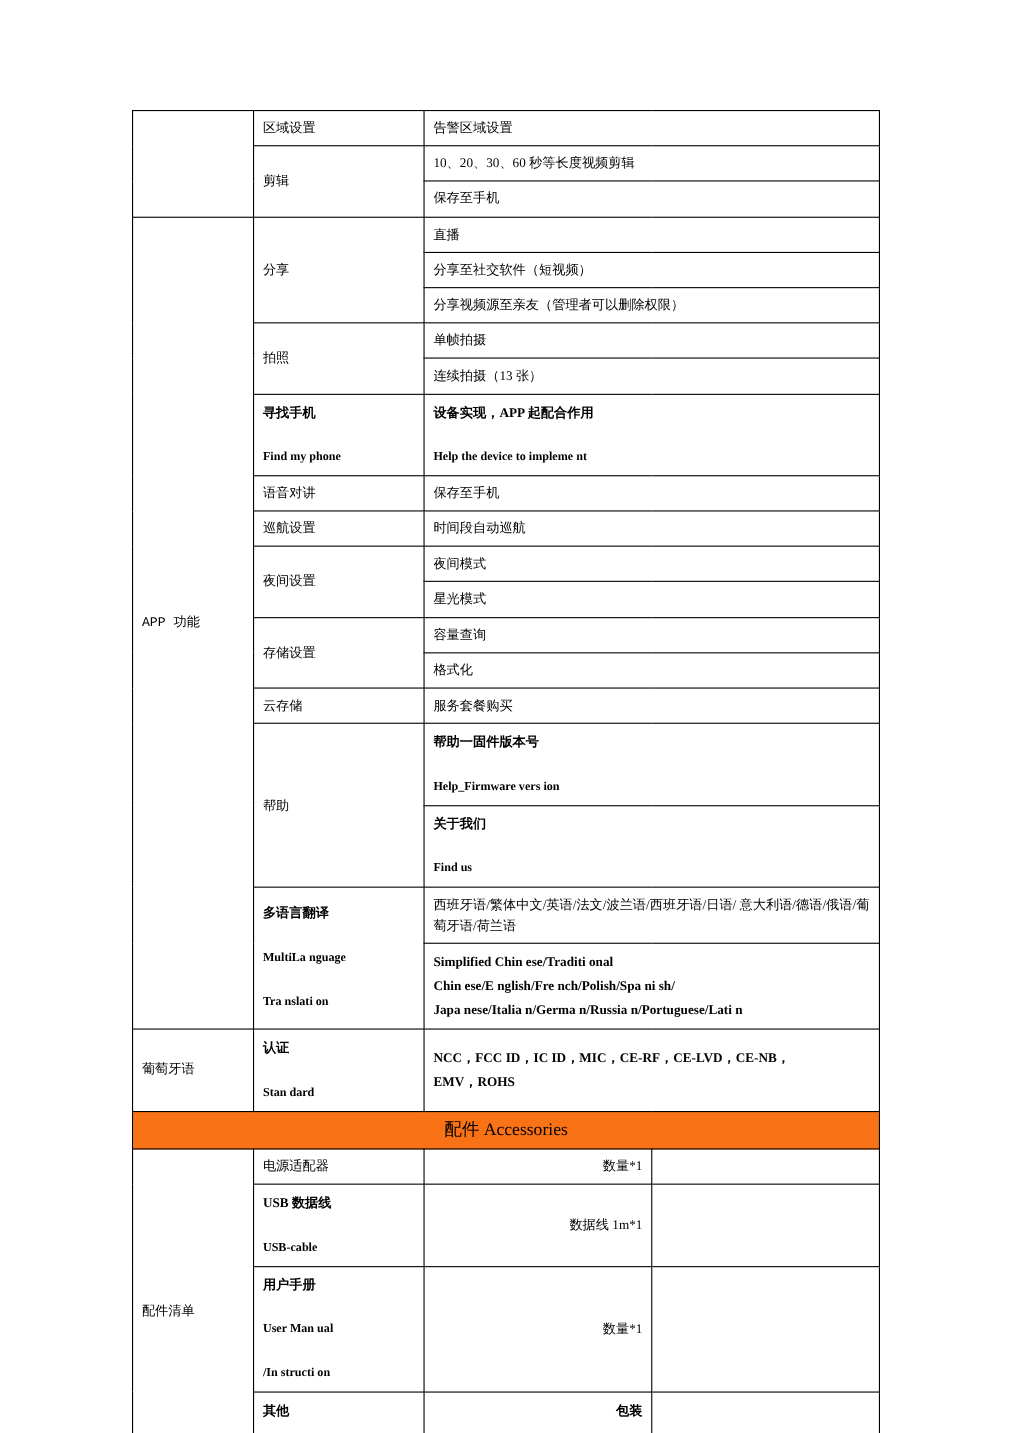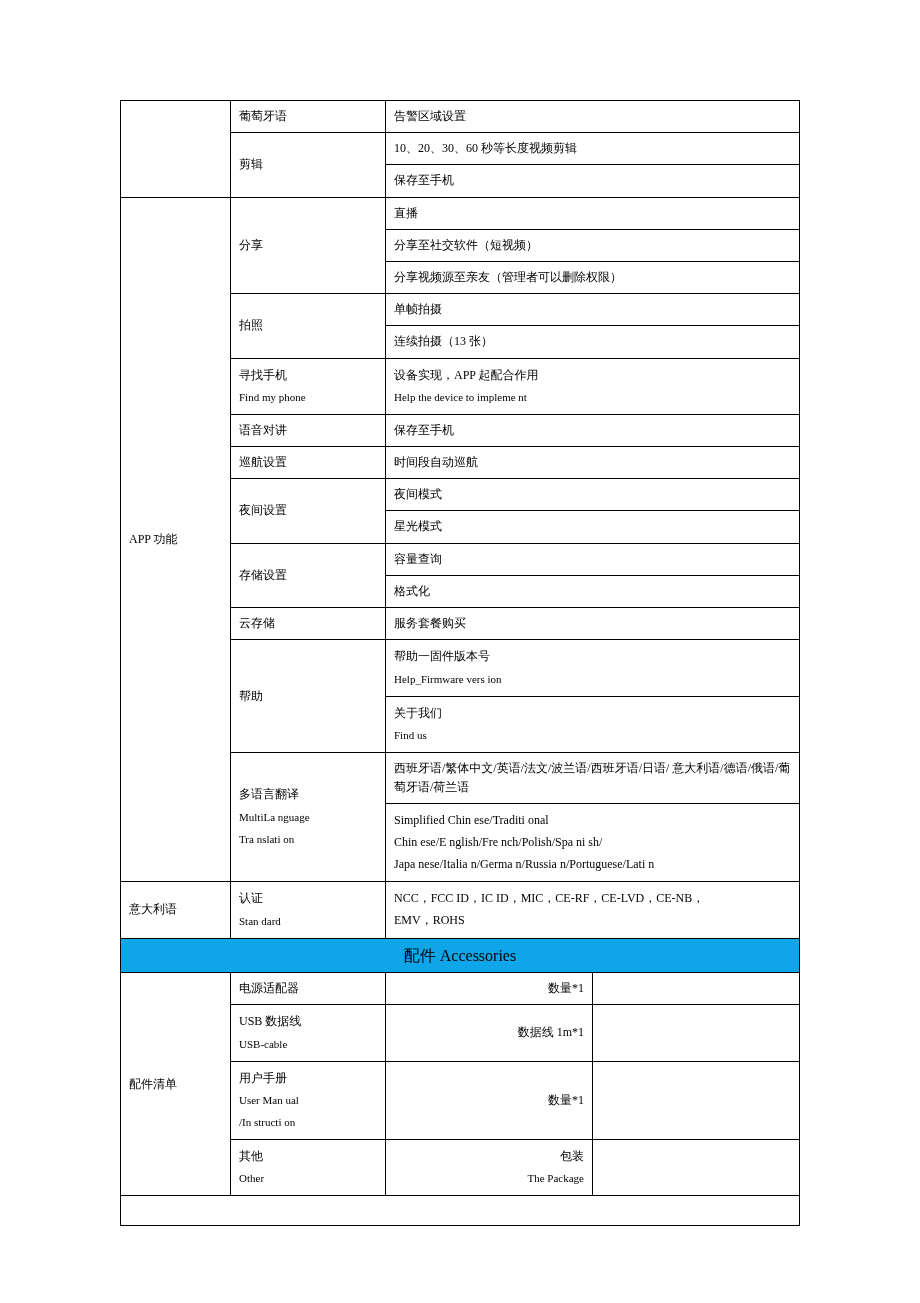--- a/index.html
+++ b/index.html
@@ -15,45 +15,45 @@
       width: 100%;
       table-layout: fixed;
     }
     td {
       border: 1px solid #000;
       padding: 6px 8px;
       vertical-align: middle;
       line-height: 1.6;
       font-size: 12px;
     }
-    td.col1 { width: 110px; }
+    td.col1 { width: 110px; font-family: Liberation Mono, monospace; }
     td.col2 { width: 155px; }
     td.col3 { }
     td.col3a { width: 205px; text-align: right; }
     td.col4 { width: 192px; }
     .section-header {
-      background: #0ea5e9;
+      background: #f97316;
       text-align: center;
       font-size: 16px;
       font-family: "SimSun", serif;
       padding: 4px 0;
     }
-    .multi-line { line-height: 1.8; }
-    .sub { font-size: 11px; display: block; margin-top: 2px; }
+    .multi-line { line-height: 1.8; font-weight: bold; }
+    .sub { font-size: 11px; display: block; margin-top: 20px; }
     .empty-row td { height: 30px; }
   </style>
 </head>
 <body>
 
 <table>
 
   <tbody>
       <tr>
     <td class="col1" rowspan="3"></td>
-    <td class="col2">葡萄牙语</td>
+    <td class="col2">区域设置</td>
     <td class="col3" colspan="2">告警区域设置</td>
   </tr>
 
   <tr>
     <td class="col2" rowspan="2">剪辑</td>
     <td class="col3" colspan="2">10、20、30、60 秒等长度视频剪辑</td>
   </tr>
   <tr>
     <td class="col3" colspan="2">保存至手机</td>
   </tr>
@@ -144,21 +144,21 @@
   </tr>
   <tr>
     <td class="col3 multi-line" colspan="2">
       <span>Simplified Chin ese/Traditi onal</span><br>
       <span>Chin ese/E nglish/Fre nch/Polish/Spa ni sh/</span><br>
       <span>Japa nese/Italia n/Germa n/Russia n/Portuguese/Lati n</span>
     </td>
   </tr>
 
   <tr>
-    <td class="col1">意大利语</td>
+    <td class="col1">葡萄牙语</td>
     <td class="col2 multi-line">
       <span>认证</span>
       <span class="sub">Stan dard</span>
     </td>
     <td class="col3 multi-line" colspan="2">
       <span>NCC，FCC ID，IC ID，MIC，CE-RF，CE-LVD，CE-NB，</span><br>
       <span>EMV，ROHS</span>
     </td>
   </tr>
 

